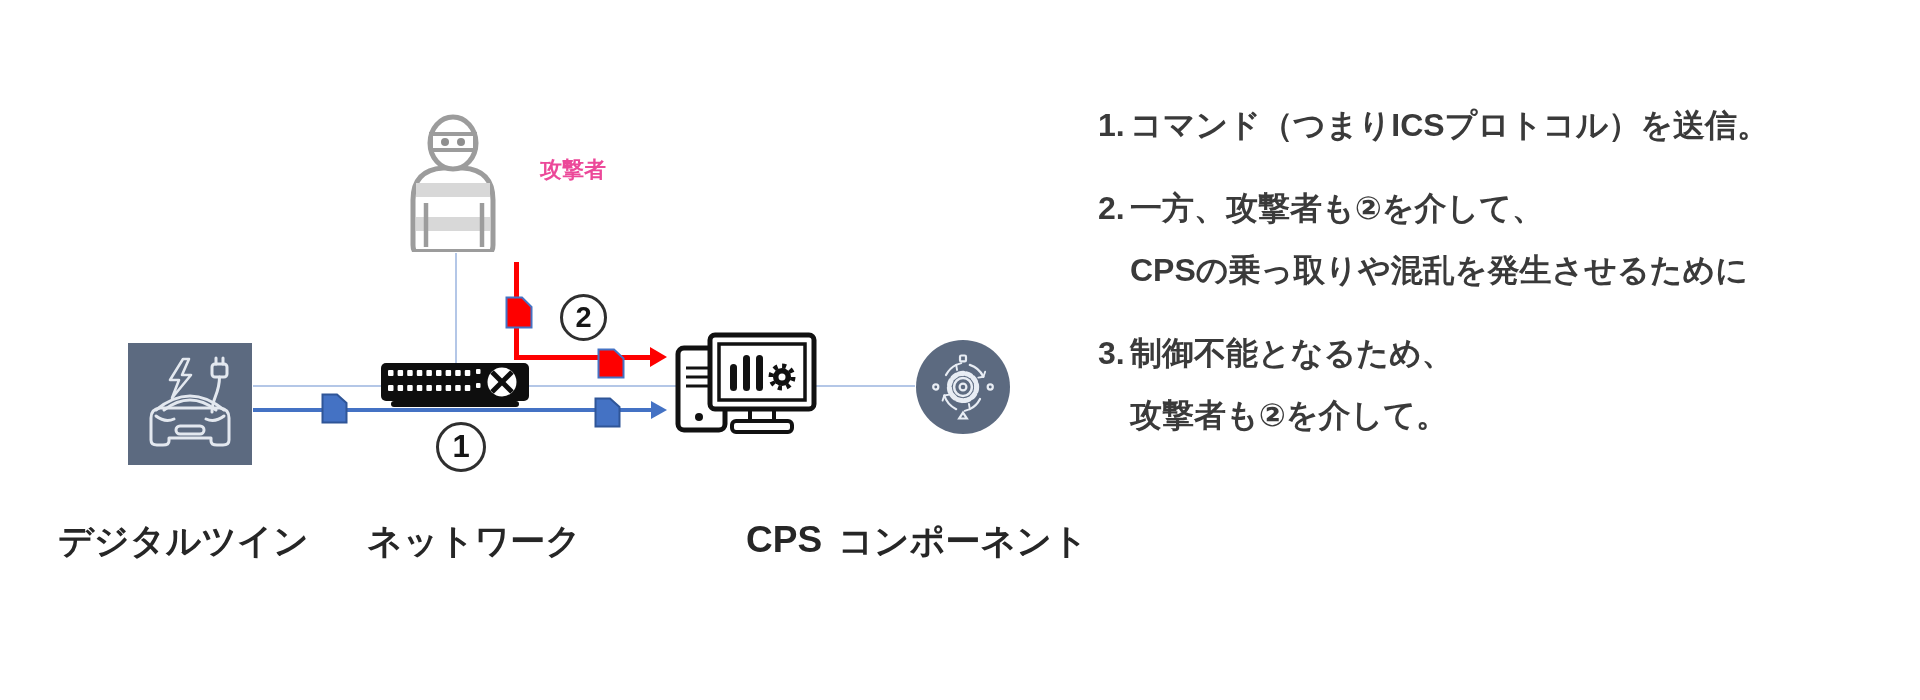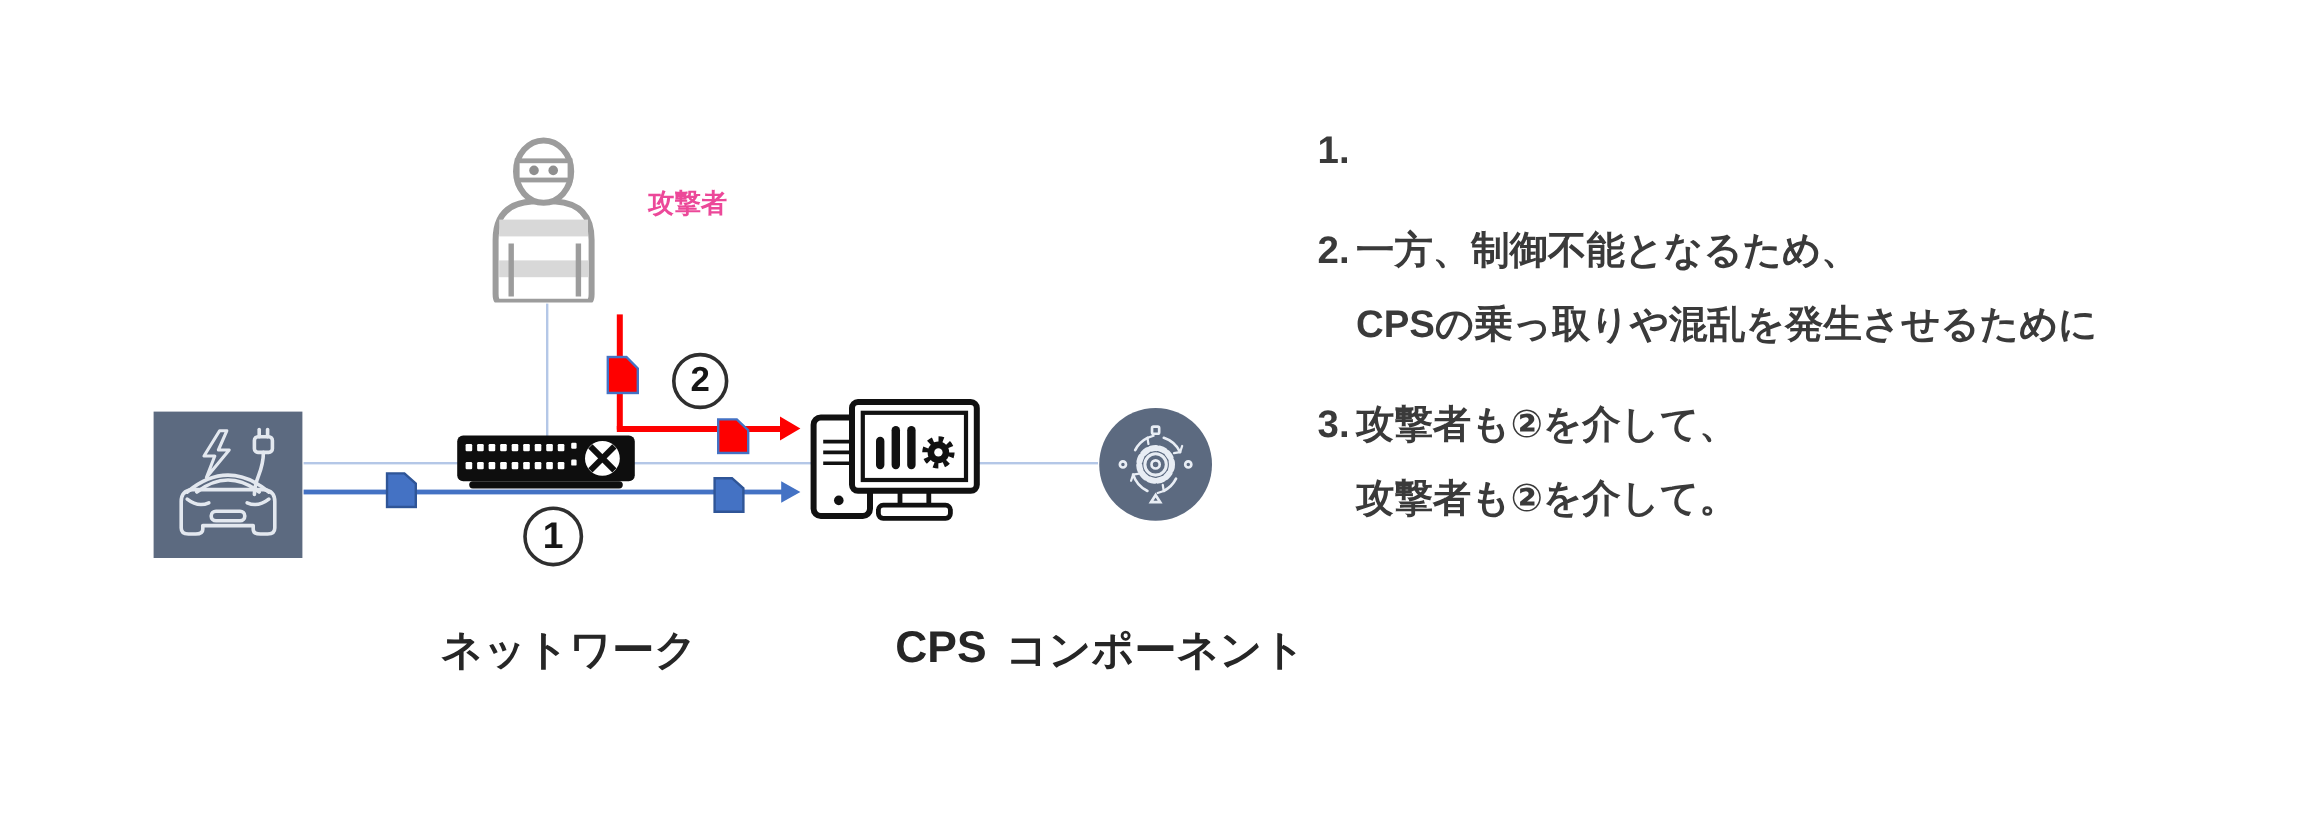--- a/index.html
+++ b/index.html
@@ -158,39 +158,41 @@
       <rect x="43.5" y="10" width="7" height="7" rx="1.5"></rect>
       <circle cx="15" cy="47" r="3"></circle>
       <circle cx="79" cy="47" r="3"></circle>
       <path d="M47 77 l-4.5 7 h9 Z"></path>
     </svg>
   </div>
 
   <div class="abs badge b1" style="left:436px;top:422px;">1</div>
   <div class="abs badge b2" style="left:560px;top:294px;">2</div>
 
+  <div class="abs node-label" style="left:58px;top:518px;">デジタルツイン</div>
   <div class="abs node-label" style="left:367px;top:518px;">ネットワーク</div>
   <div class="abs node-label" style="left:712px;top:519px;font-size:37px;margin-left:34px;">CPS</div>
   <div class="abs node-label" style="left:838px;top:518px;text-align:center;">コンポーネント</div>
 
   <div class="abs notes" style="left:1098px;top:94px;">
     <div class="note">
       <div class="note-num">1.</div>
       <div class="note-lines">
+        <div class="note-line">コマンド（つまりICSプロトコル）を送信。</div>
       </div>
     </div>
     <div class="note">
       <div class="note-num">2.</div>
       <div class="note-lines">
-        <div class="note-line">一方、制御不能となるため、</div>
+        <div class="note-line">一方、攻撃者も②を介して、</div>
         <div class="note-line">CPSの乗っ取りや混乱を発生させるために</div>
       </div>
     </div>
     <div class="note">
       <div class="note-num">3.</div>
       <div class="note-lines">
-        <div class="note-line">攻撃者も②を介して、</div>
+        <div class="note-line">制御不能となるため、</div>
         <div class="note-line">攻撃者も②を介して。</div>
       </div>
     </div>
   </div>
 
 </div>
 
 </body></html>

